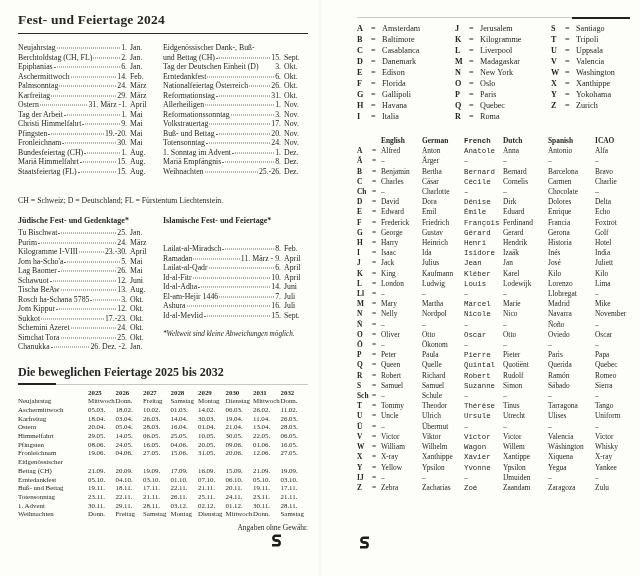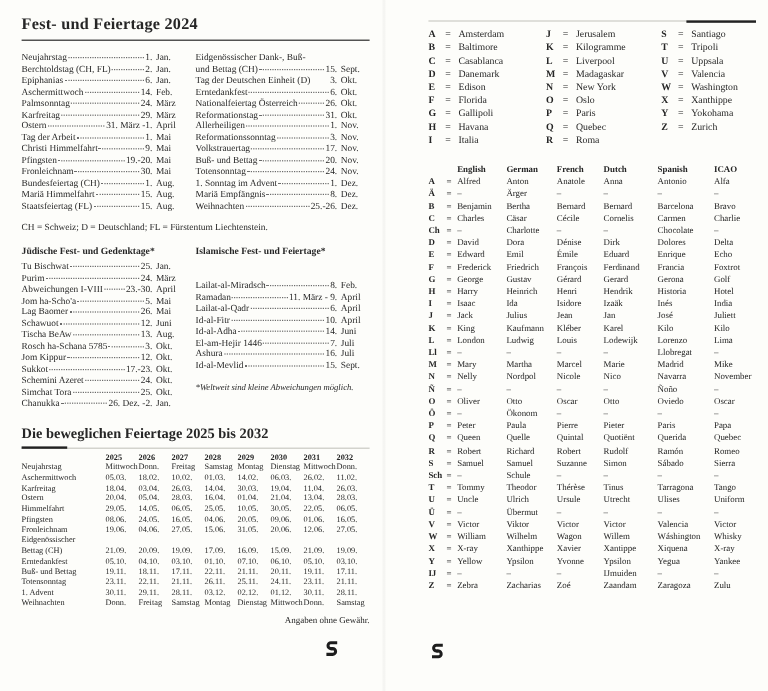--- a/index.html
+++ b/index.html
@@ -26,21 +26,21 @@
   
   .two-col{display:flex;margin-top:9px;}
   .hcol1{flex:0 0 136px;margin-right:9px;}
   .hcol2{flex:1;}
   .h-row{display:flex;align-items:baseline;font-size:7.8px;line-height:9.5px;white-space:nowrap;}
   .h-name{flex:0 0 auto;}
   .h-leader{flex:1 1 auto;min-width:3px;border-bottom:1px dotted #6b6b6b;margin:0 1px;transform:translateY(-1.5px);}
   .h-gap{flex:1 1 auto;}
   .h-day{flex:0 0 auto;text-align:right;}
   .h-month{flex:0 0 24px;margin-left:3px;}
-  .legend{font-size:7.8px;margin-top:9px;}
+  .legend{font-size:7.8px;margin-top:20px;}
   .sub-h{font-size:8px;font-weight:bold;margin-top:11px;line-height:10px;}
   .footnote{font-size:7.2px;font-style:italic;margin-top:10px;}
 
   
   .mov{margin-top:13px;}
   .mov-h{font-size:12px;font-weight:bold;padding-bottom:4px;border-bottom:1px solid #c9c9c3;position:relative;}
   .mov-h .accent{position:absolute;left:0;bottom:-1px;width:38px;border-bottom:2px solid #222;}
   .m-table{margin-top:4px;font-size:6.9px;line-height:8.7px;}
   .m-row{display:flex;white-space:nowrap;}
   .m-label{flex:0 0 70px;}
@@ -57,21 +57,21 @@
   .icol3{flex:1;}
   .i-row{display:flex;white-space:nowrap;}
   .i-letter{flex:0 0 14px;font-weight:bold;}
   .i-eq{flex:0 0 11px;}
   .p-table{margin-top:14px;font-size:7.4px;line-height:10.2px;}
   .p-row{display:flex;white-space:nowrap;}
   .p-letter{flex:0 0 15px;font-weight:bold;}
   .p-eq{flex:0 0 9px;}
   .p-c0{flex:0 0 41px;}
   .p-c1{flex:0 0 42px;}
-  .p-c2{flex:0 0 39px;}
+  .p-c2{flex:0 0 39px;font-family:Liberation Mono, monospace;}
   .p-c3{flex:0 0 45px;}
   .p-c4{flex:0 0 47px;}
   .p-c5{flex:1;}
   .p-head{font-weight:bold;align-items:flex-end;}
 
   .logo{position:absolute;width:15px;height:15px;}
   .logo-left{right:36px;bottom:28px;}
   .logo-right{left:37px;bottom:26px;}
 </style>
 </head>
@@ -268,21 +268,21 @@
               <span class="h-day">25.</span>
               <span class="h-month">Jan.</span>
             </div>
             <div class="h-row">
               <span class="h-name">Purim</span>
               <span class="h-leader"></span>
               <span class="h-day">24.</span>
               <span class="h-month">März</span>
             </div>
             <div class="h-row">
-              <span class="h-name">Abweichungen I-VIII</span>
+              <span class="h-name">Kilogramme I-VIII</span>
               <span class="h-leader"></span>
               <span class="h-day">23.-30.</span>
               <span class="h-month">April</span>
             </div>
             <div class="h-row">
               <span class="h-name">Jom ha-Scho'a</span>
               <span class="h-leader"></span>
               <span class="h-day">5.</span>
               <span class="h-month">Mai</span>
             </div>

